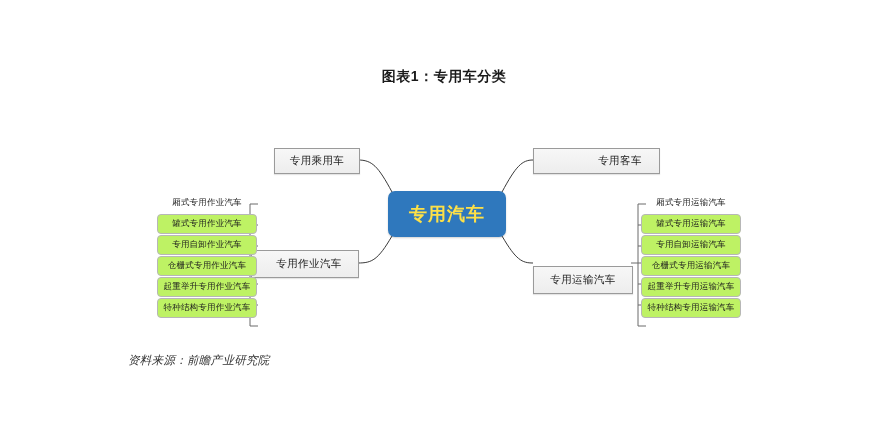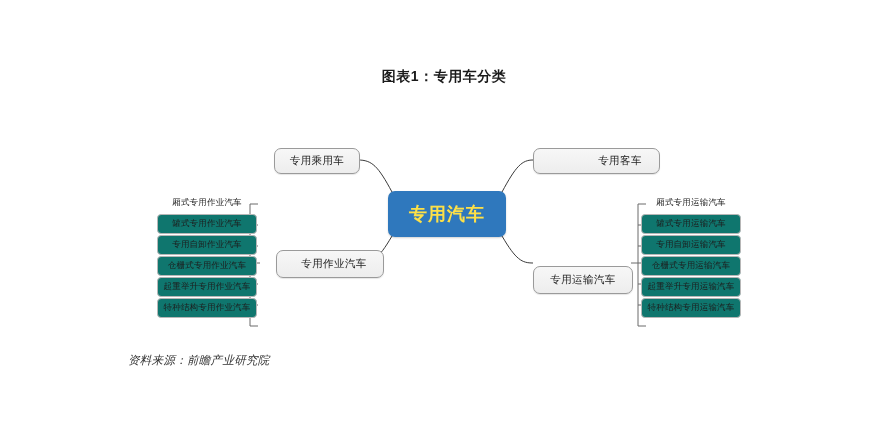--- a/index.html
+++ b/index.html
@@ -75,34 +75,34 @@
     font-weight: bold;
     letter-spacing: 1px;
     box-shadow: 0 1px 2px rgba(0,0,0,0.18);
   }
 
   
   .branch-node {
     position: absolute;
     background: linear-gradient(to bottom, #f7f7f7 0%, #ededed 100%);
     border: 1px solid #9a9a9a;
-    border-radius: 7px;
+    border-radius: 0;
     display: flex;
     align-items: center;
     justify-content: center;
     font-size: 10.5px;
     color: #222222;
     letter-spacing: 0.4px;
     box-shadow: 0 1px 1px rgba(0,0,0,0.10);
     white-space: nowrap;
     text-align: center;
   }
   .branch-passenger { left: 274px; top: 38px;  width: 84px;  height: 24px; }
   .branch-bus       { left: 533px; top: 38px;  width: 78px;  height: 24px; padding-left: 47px; }
-  .branch-operation { left: 276px; top: 140px; width: 98px;  height: 26px; padding-left: 8px; }
+  .branch-operation { left: 251px; top: 140px; width: 98px;  height: 26px; padding-left: 8px; }
   .branch-transport { left: 533px; top: 156px; width: 98px;  height: 26px; }
 
   
   .leaf-list {
     position: absolute;
     display: flex;
     flex-direction: column;
   }
   .leaf-list-left  { left: 157px; top: 83px; }
   .leaf-list-right { left: 641px; top: 83px; }
@@ -112,21 +112,21 @@
     height: 20px;
     display: flex;
     align-items: center;
     justify-content: center;
     font-size: 8.5px;
     color: #1d1d1d;
     letter-spacing: 0.2px;
     white-space: nowrap;
     border: 1px solid #b7b7b7;
     border-radius: 4px;
-    background: #0f766e;
+    background: #bef264;
     margin-bottom: 1px;
     box-sizing: border-box;
   }
   .leaf-node.first {
     border: none;
     background: transparent;
   }
 </style>
 </head>
 <body>

